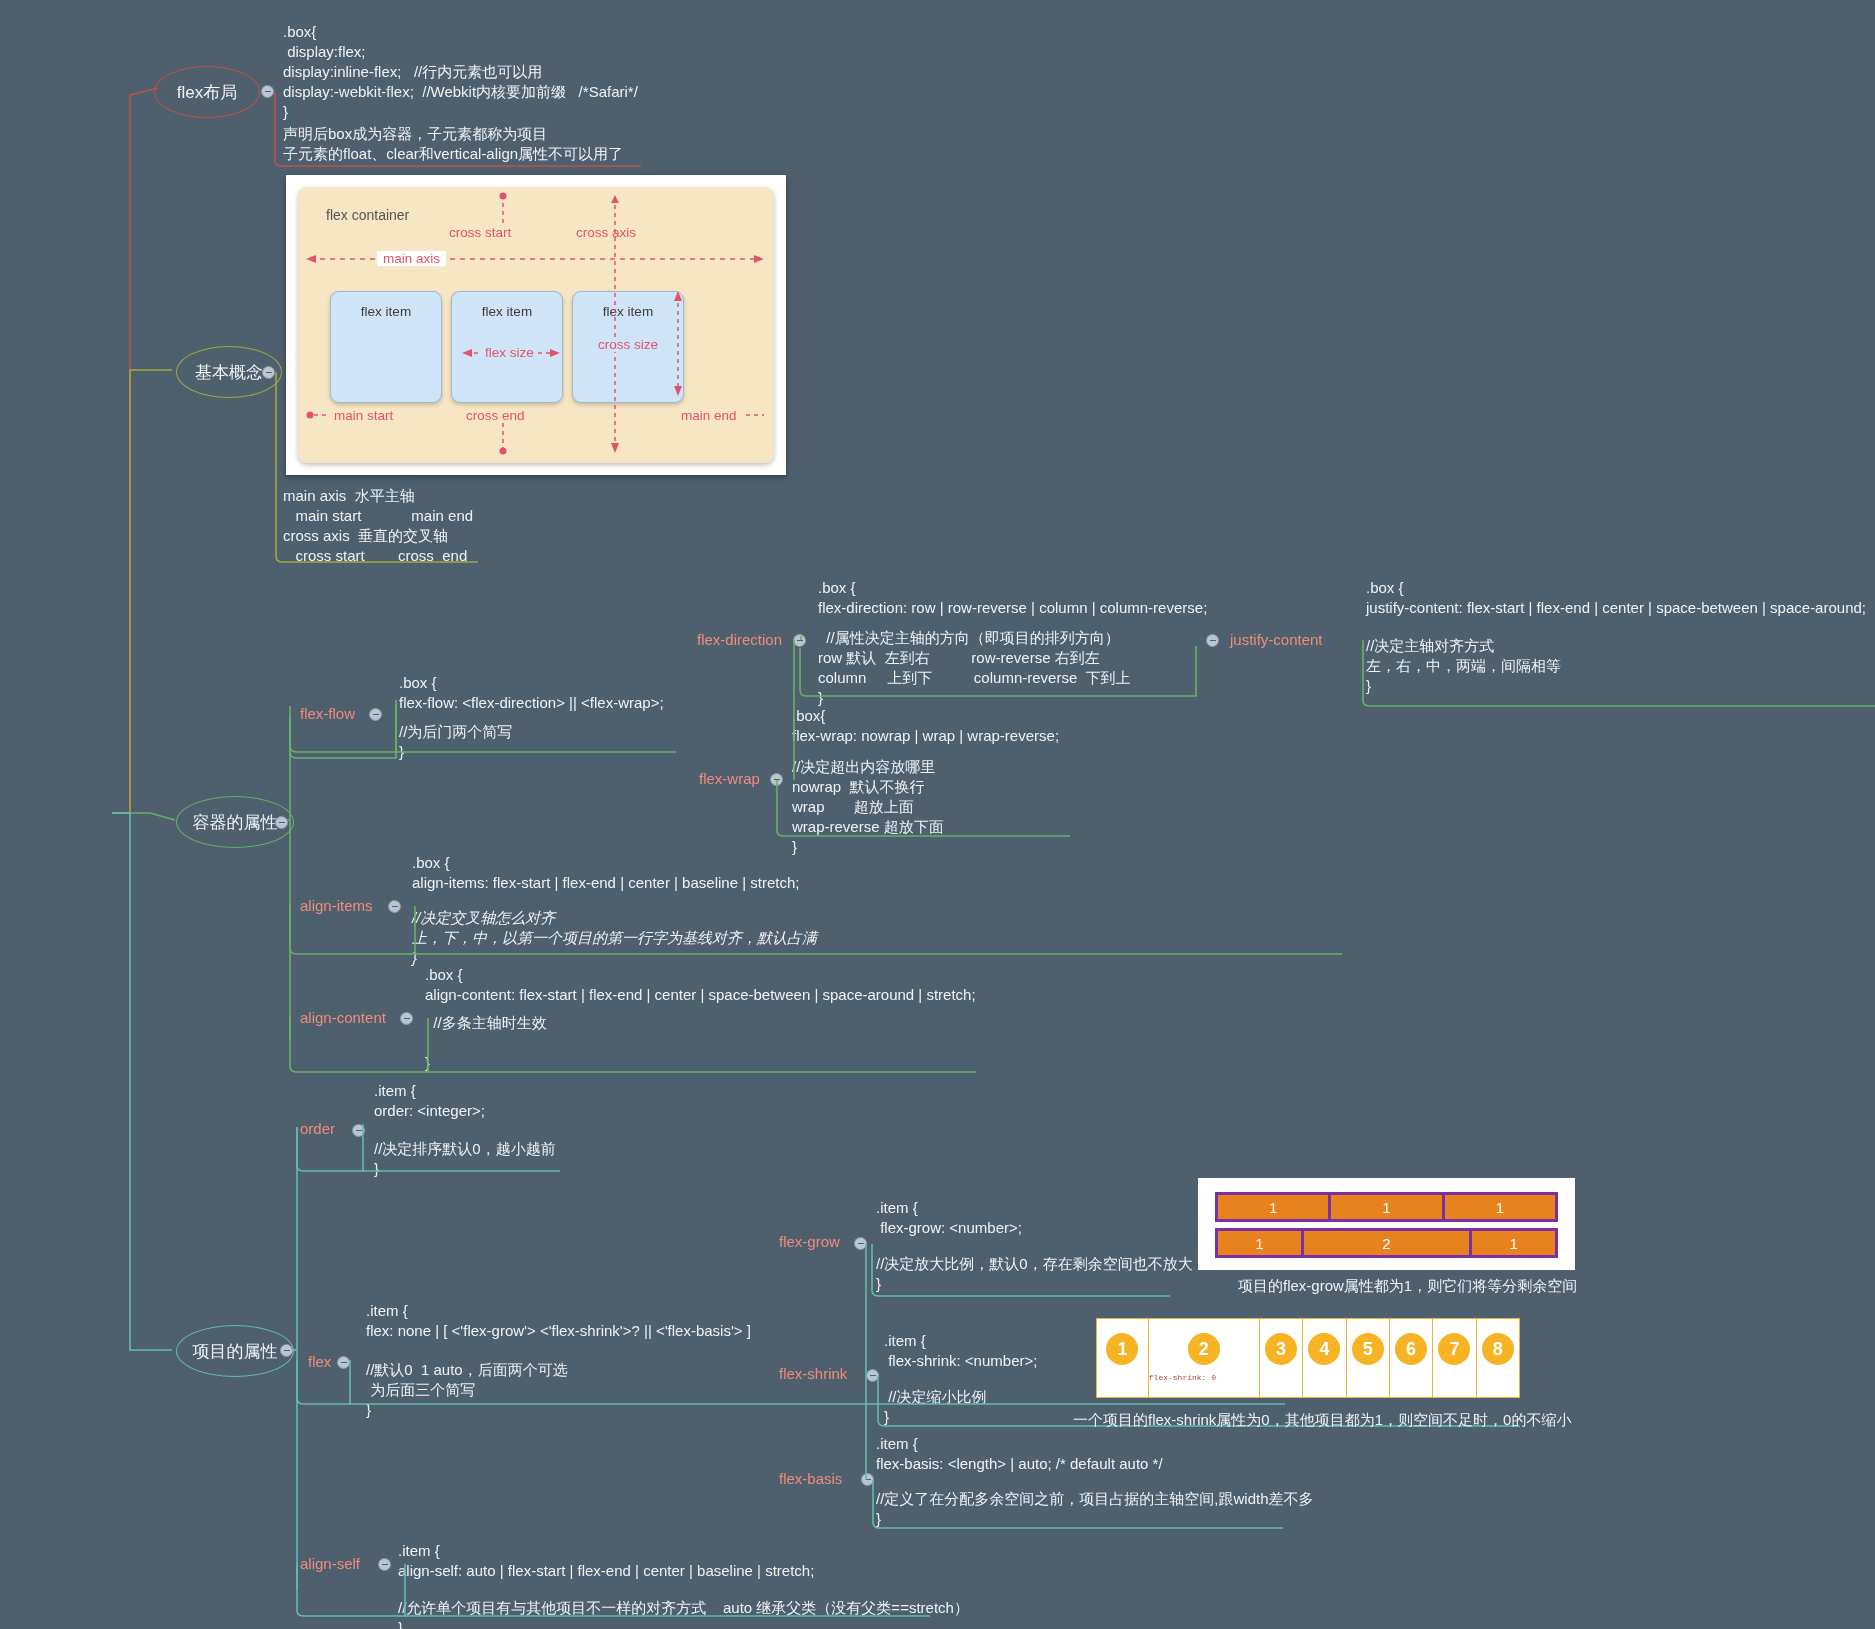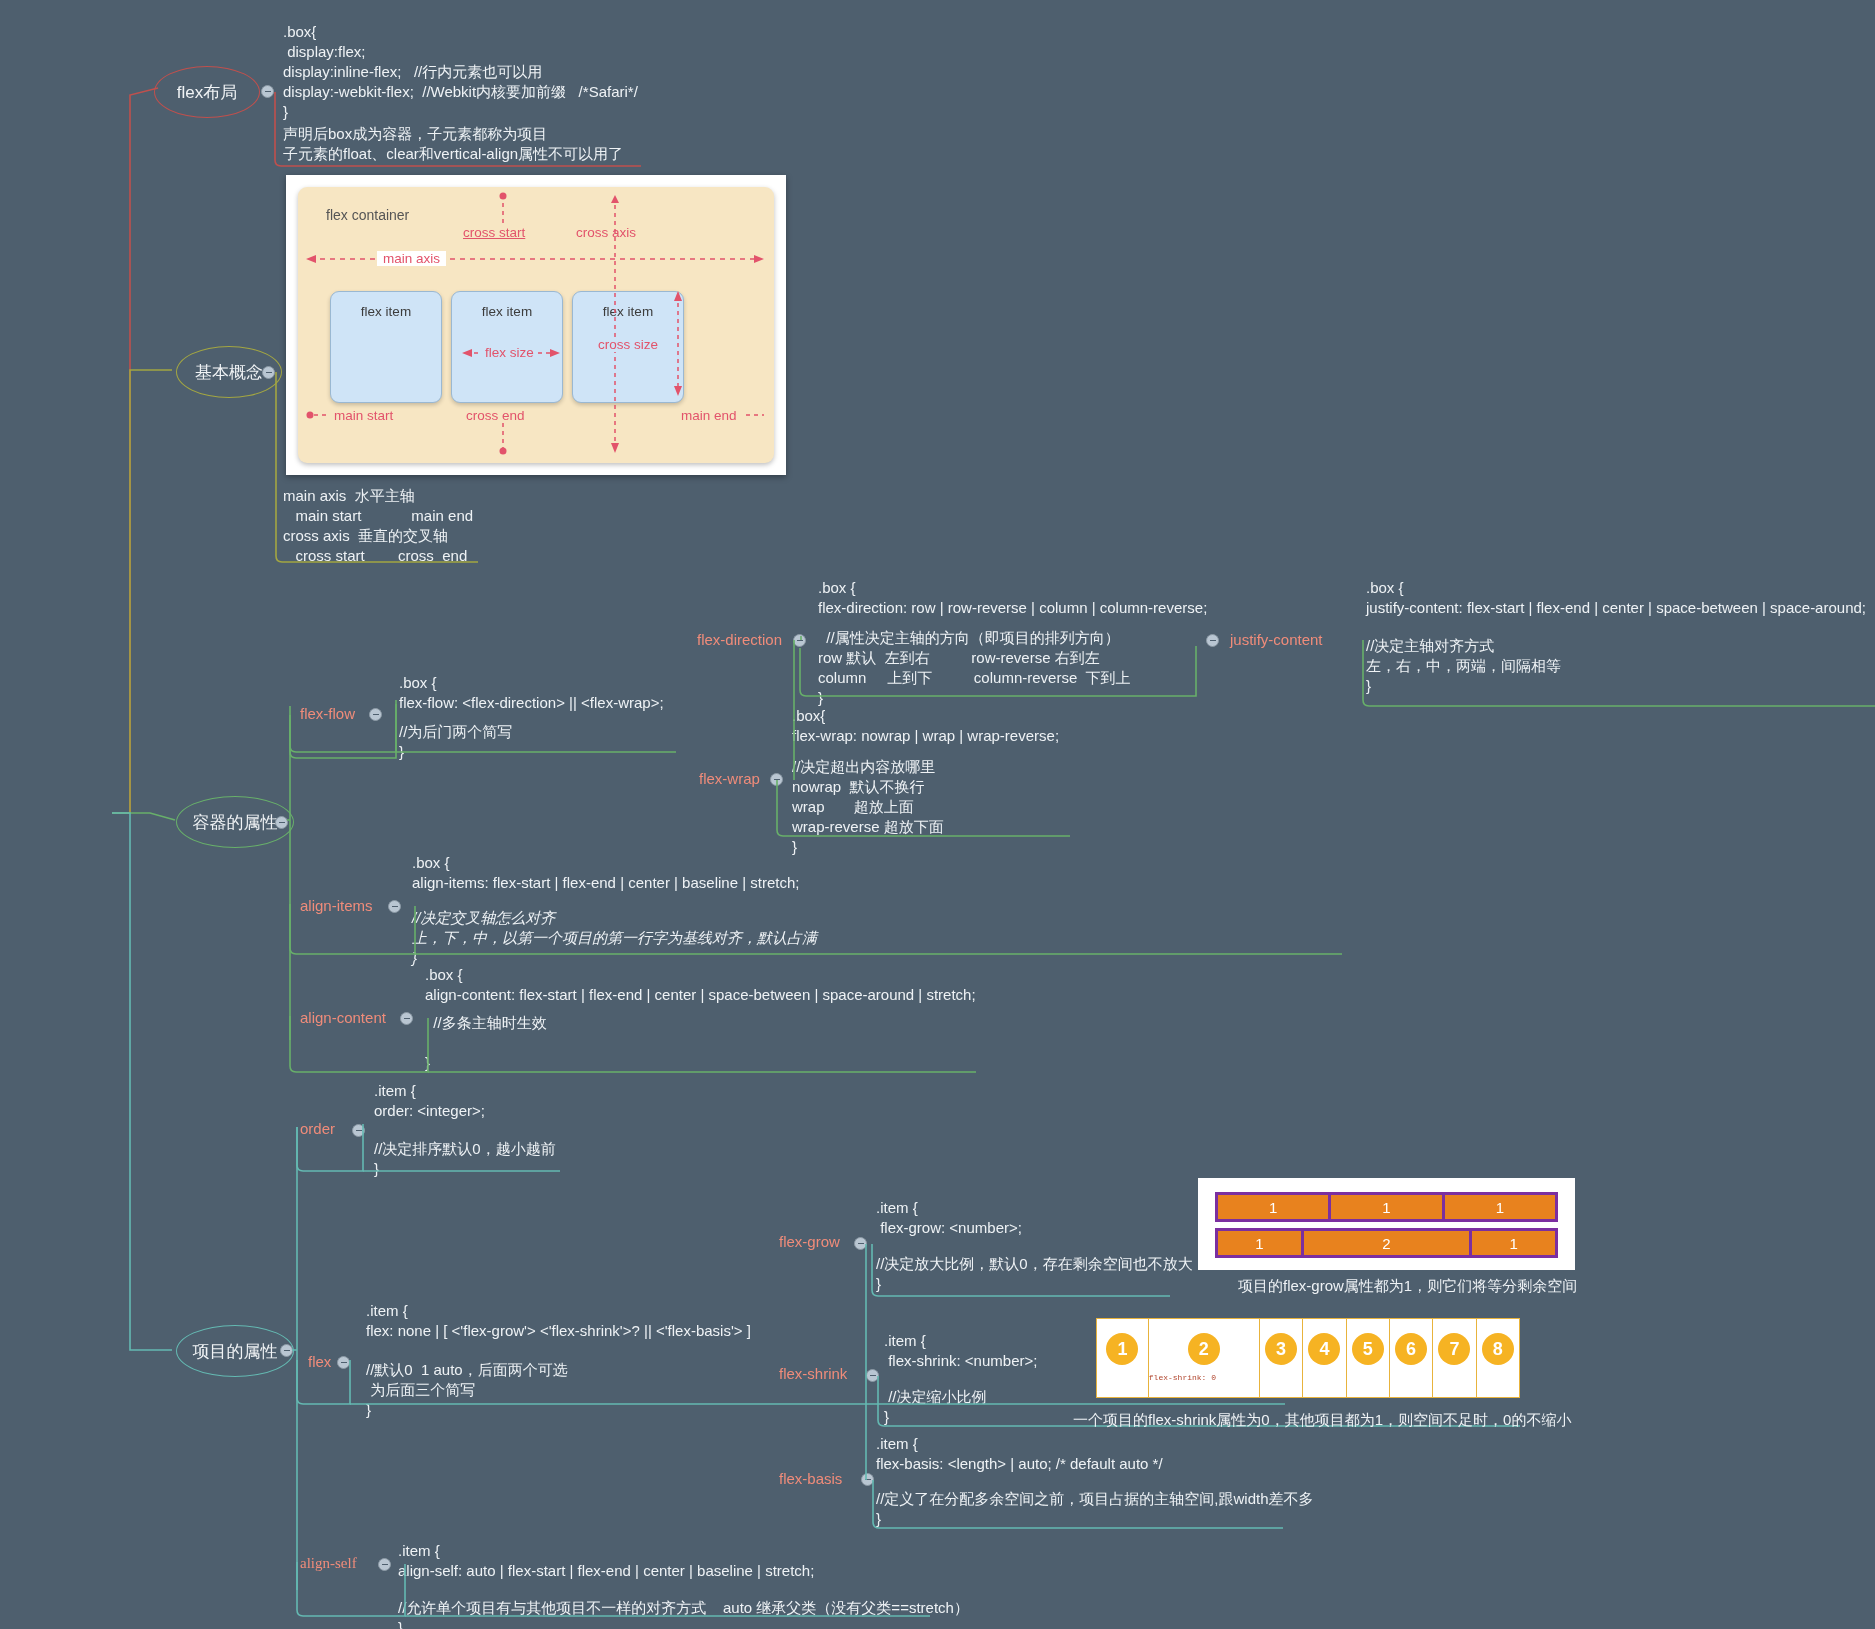--- a/index.html
+++ b/index.html
@@ -162,21 +162,21 @@
 
       <circle cx="12" cy="228" r="3.5" fill="#e2536b"></circle>
       <line x1="16" y1="228" x2="32" y2="228" stroke="#e2536b" stroke-width="1.5" stroke-dasharray="4,4"></line>
 
       <line x1="205" y1="236" x2="205" y2="262" stroke="#e2536b" stroke-width="1.5" stroke-dasharray="4,4"></line>
       <circle cx="205" cy="264" r="3.5" fill="#e2536b"></circle>
 
       <line x1="448" y1="228" x2="466" y2="228" stroke="#e2536b" stroke-width="1.5" stroke-dasharray="4,4"></line>
     </svg>
 
-    <div class="axlabel" style="left:165px;top:38px;text-decoration:underline;">cross start</div>
+    <div class="axlabel" style="left:151px;top:38px;">cross start</div>
     <div class="axlabel" style="left:278px;top:38px;">cross axis</div>
     <div class="axlabel" style="left:79px;top:64px;background:#ffffff;padding:0 6px;">main axis</div>
     <div class="axlabel" style="left:183px;top:158px;background:#cfe4f7;padding:0 4px;">flex size</div>
     <div class="axlabel" style="left:296px;top:150px;background:#cfe4f7;padding:0 4px;">cross size</div>
     <div class="axlabel" style="left:36px;top:221px;">main start</div>
     <div class="axlabel" style="left:168px;top:221px;">cross end</div>
     <div class="axlabel" style="left:383px;top:221px;">main end</div>
   </div>
 </div>
 
@@ -308,21 +308,21 @@
 <div class="abs note" style="left:884px;top:1387px;"> //决定缩小比例
 }</div>
 
 <div class="abs leaf" style="left:779px;top:1470px;">flex-basis</div>
 <div class="abs dot" style="left:861px;top:1473px;"></div>
 <div class="abs note" style="left:876px;top:1434px;">.item {
 flex-basis: &lt;length&gt; | auto; /* default auto */</div>
 <div class="abs note" style="left:876px;top:1489px;">//定义了在分配多余空间之前，项目占据的主轴空间,跟width差不多
 }</div>
 
-<div class="abs leaf" style="left:300px;top:1555px;font-family:Liberation Serif, serif;">align-self</div>
+<div class="abs leaf" style="left:300px;top:1555px;">align-self</div>
 <div class="abs dot" style="left:378px;top:1558px;"></div>
 <div class="abs note" style="left:398px;top:1541px;">.item {
 align-self: auto | flex-start | flex-end | center | baseline | stretch;</div>
 <div class="abs note" style="left:398px;top:1598px;">//允许单个项目有与其他项目不一样的对齐方式    auto 继承父类（没有父类==stretch）
 }</div>
 
 <svg class="wires" viewBox="0 0 1875 1629">
   <path d="M292 1350 L297 1350" fill="none" stroke="#64b9b2" stroke-width="1.6"></path>
   <path d="M297 1127 L297 1590" fill="none" stroke="#64b9b2" stroke-width="1.6"></path>
 

